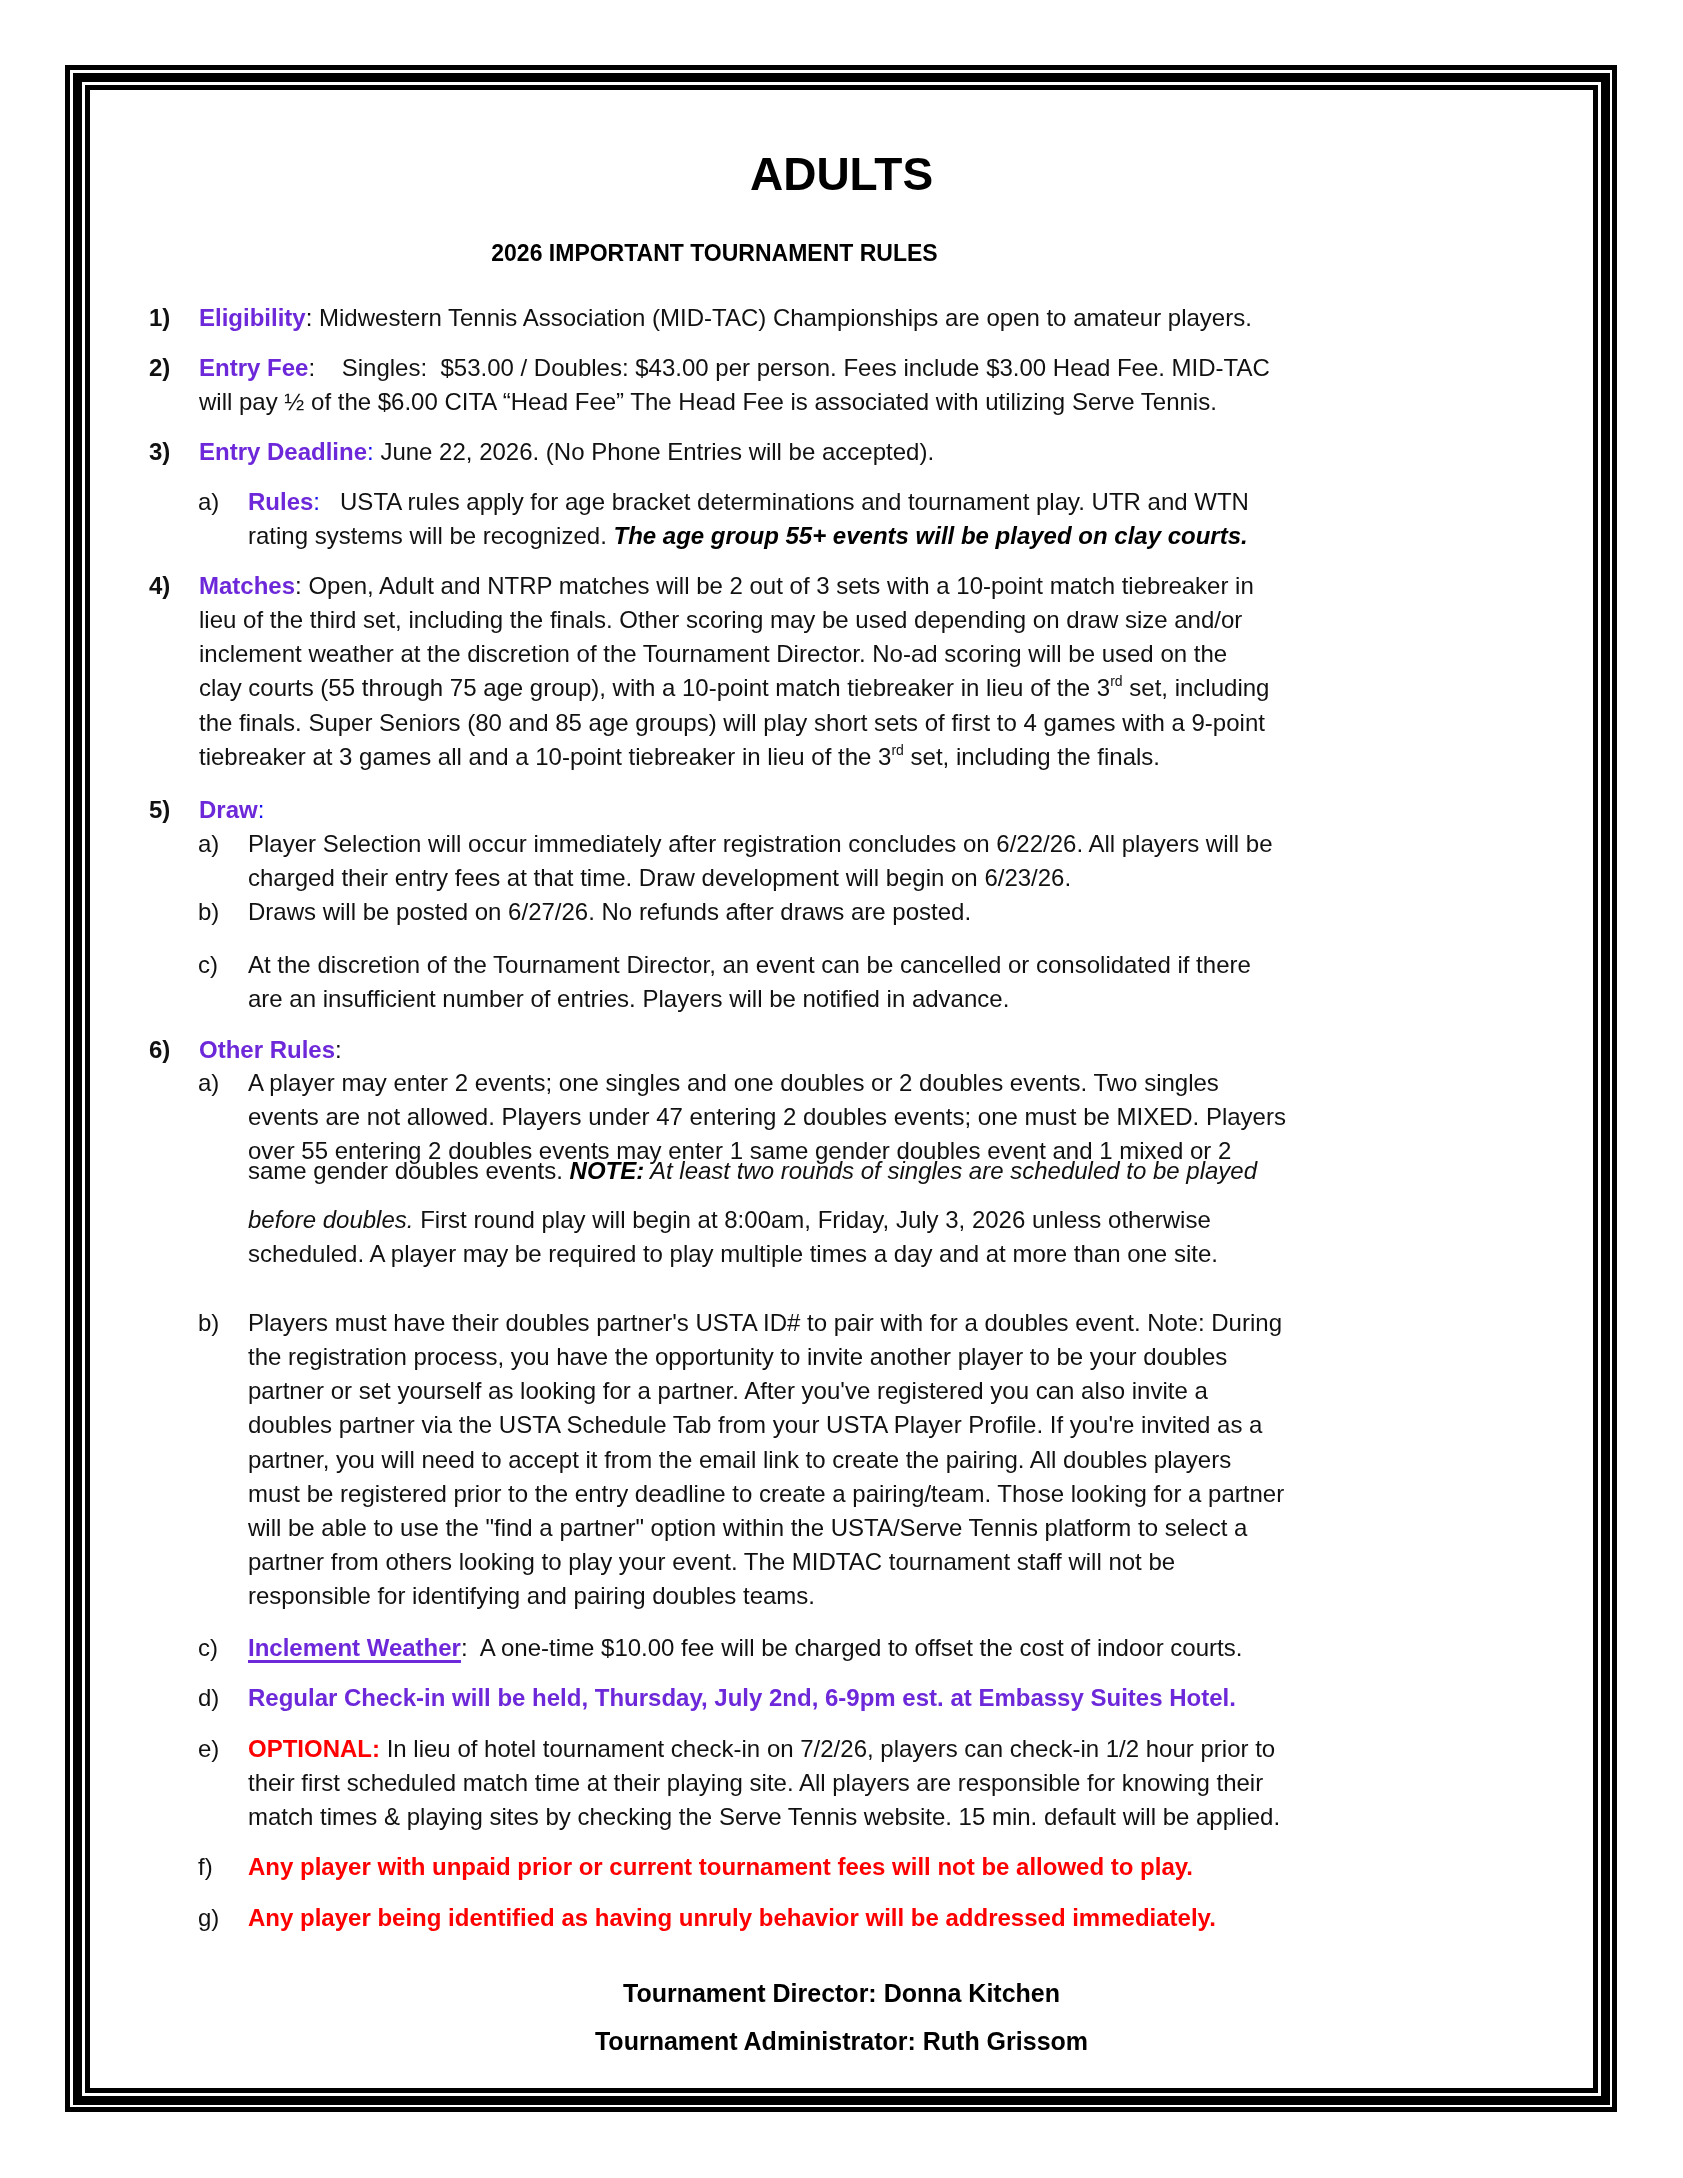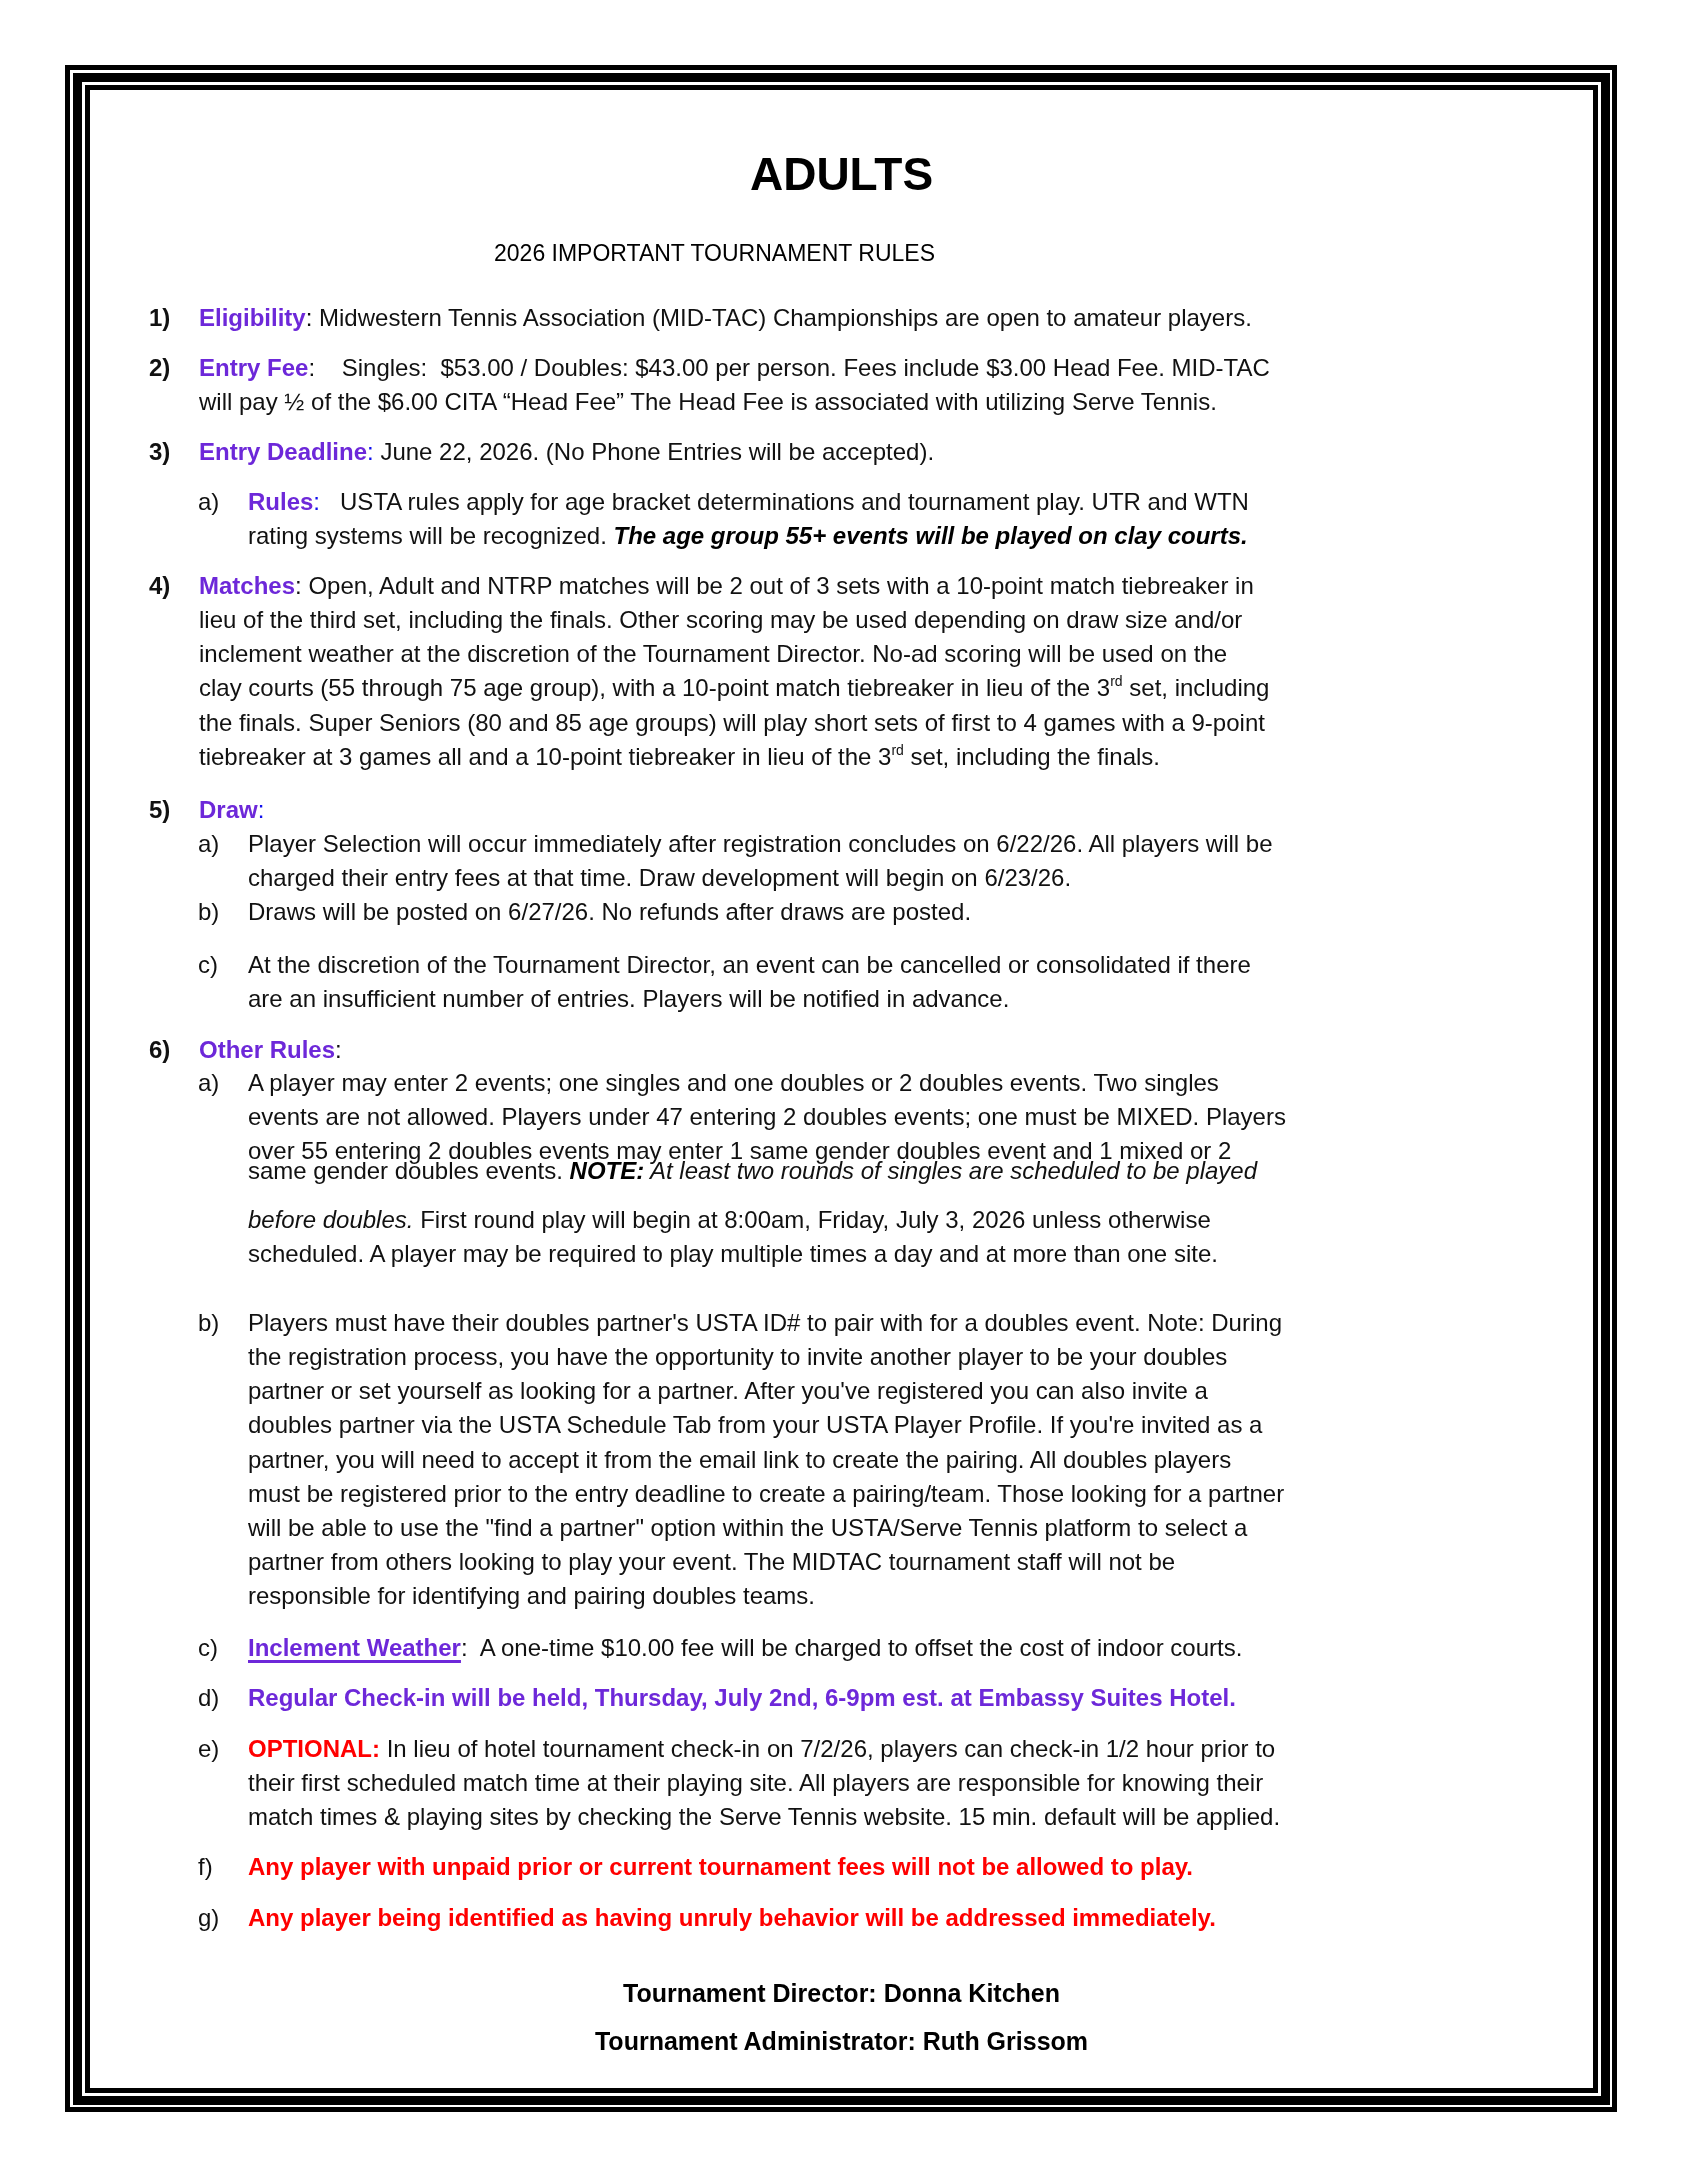--- a/index.html
+++ b/index.html
@@ -9,21 +9,21 @@
             border: 5px solid #000; box-sizing: border-box; }
   .frame2 { position: absolute; left: 73px; top: 73px; width: 1537px; height: 2032px;
             border: 9px solid #000; box-sizing: border-box; }
   .frame3 { position: absolute; left: 85px; top: 85px; width: 1513px; height: 2008px;
             border: 5px solid #000; box-sizing: border-box; }
 
   .content { position: absolute; left: 0; top: 0; width: 1683px; }
   .title { position: absolute; top: 149px; left: 0; width: 1683px; text-align: center;
            font-size: 46px; font-weight: bold; line-height: 50px; }
   .subtitle { position: absolute; top: 238px; left: 0; width: 1429px; text-align: center;
-              font-size: 23px; font-weight: normal; line-height: 30px; }
+              font-size: 23px; font-weight: bold; line-height: 30px; }
 
   .blk { position: absolute; font-size: 24px; line-height: 34px; color: #111; }
   .num { position: absolute; left: 149px; font-weight: bold; }
   .txt { position: absolute; left: 199px; width: 1356px; }
   .let { position: absolute; left: 198px; }
   .stxt { position: absolute; left: 248px; width: 1307px; }
   b { font-weight: bold; color: #6d28d9; }
   .blue { color: #1010ee; }
   .red { color: #ff0000; font-weight: bold; }
   .bi { font-weight: bold; font-style: italic; color: #000; text-align: right; }

